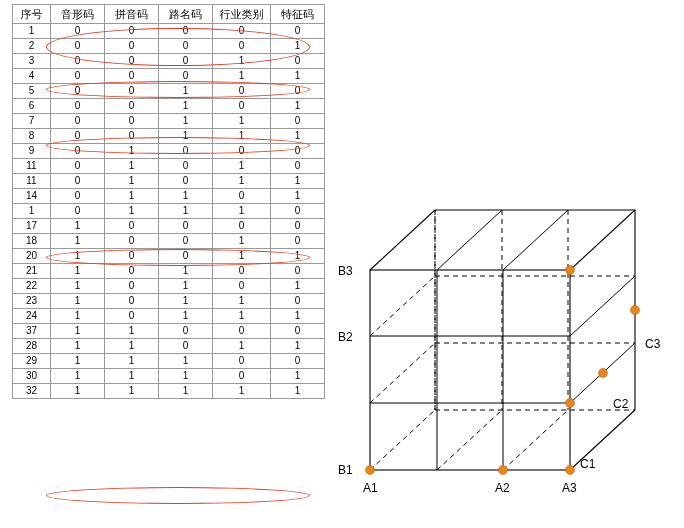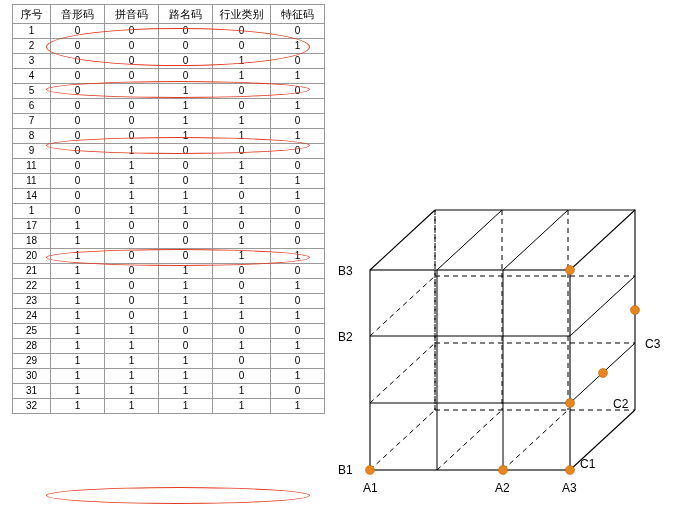--- a/index.html
+++ b/index.html
@@ -262,21 +262,21 @@
           </tr>
           <tr>
             <td>24</td>
             <td>1</td>
             <td>0</td>
             <td>1</td>
             <td>1</td>
             <td>1</td>
           </tr>
           <tr>
-            <td>25</td>
+            <td>37</td>
             <td>1</td>
             <td>1</td>
             <td>0</td>
             <td>0</td>
             <td>0</td>
           </tr>
           <tr>
             <td>28</td>
             <td>1</td>
             <td>1</td>
@@ -292,28 +292,20 @@
             <td>0</td>
             <td>0</td>
           </tr>
           <tr>
             <td>30</td>
             <td>1</td>
             <td>1</td>
             <td>1</td>
             <td>0</td>
             <td>1</td>
-          </tr>
-          <tr>
-            <td>31</td>
-            <td>1</td>
-            <td>1</td>
-            <td>1</td>
-            <td>1</td>
-            <td>0</td>
           </tr>
           <tr>
             <td>32</td>
             <td>1</td>
             <td>1</td>
             <td>1</td>
             <td>1</td>
             <td>1</td>
           </tr>
         </tbody>

